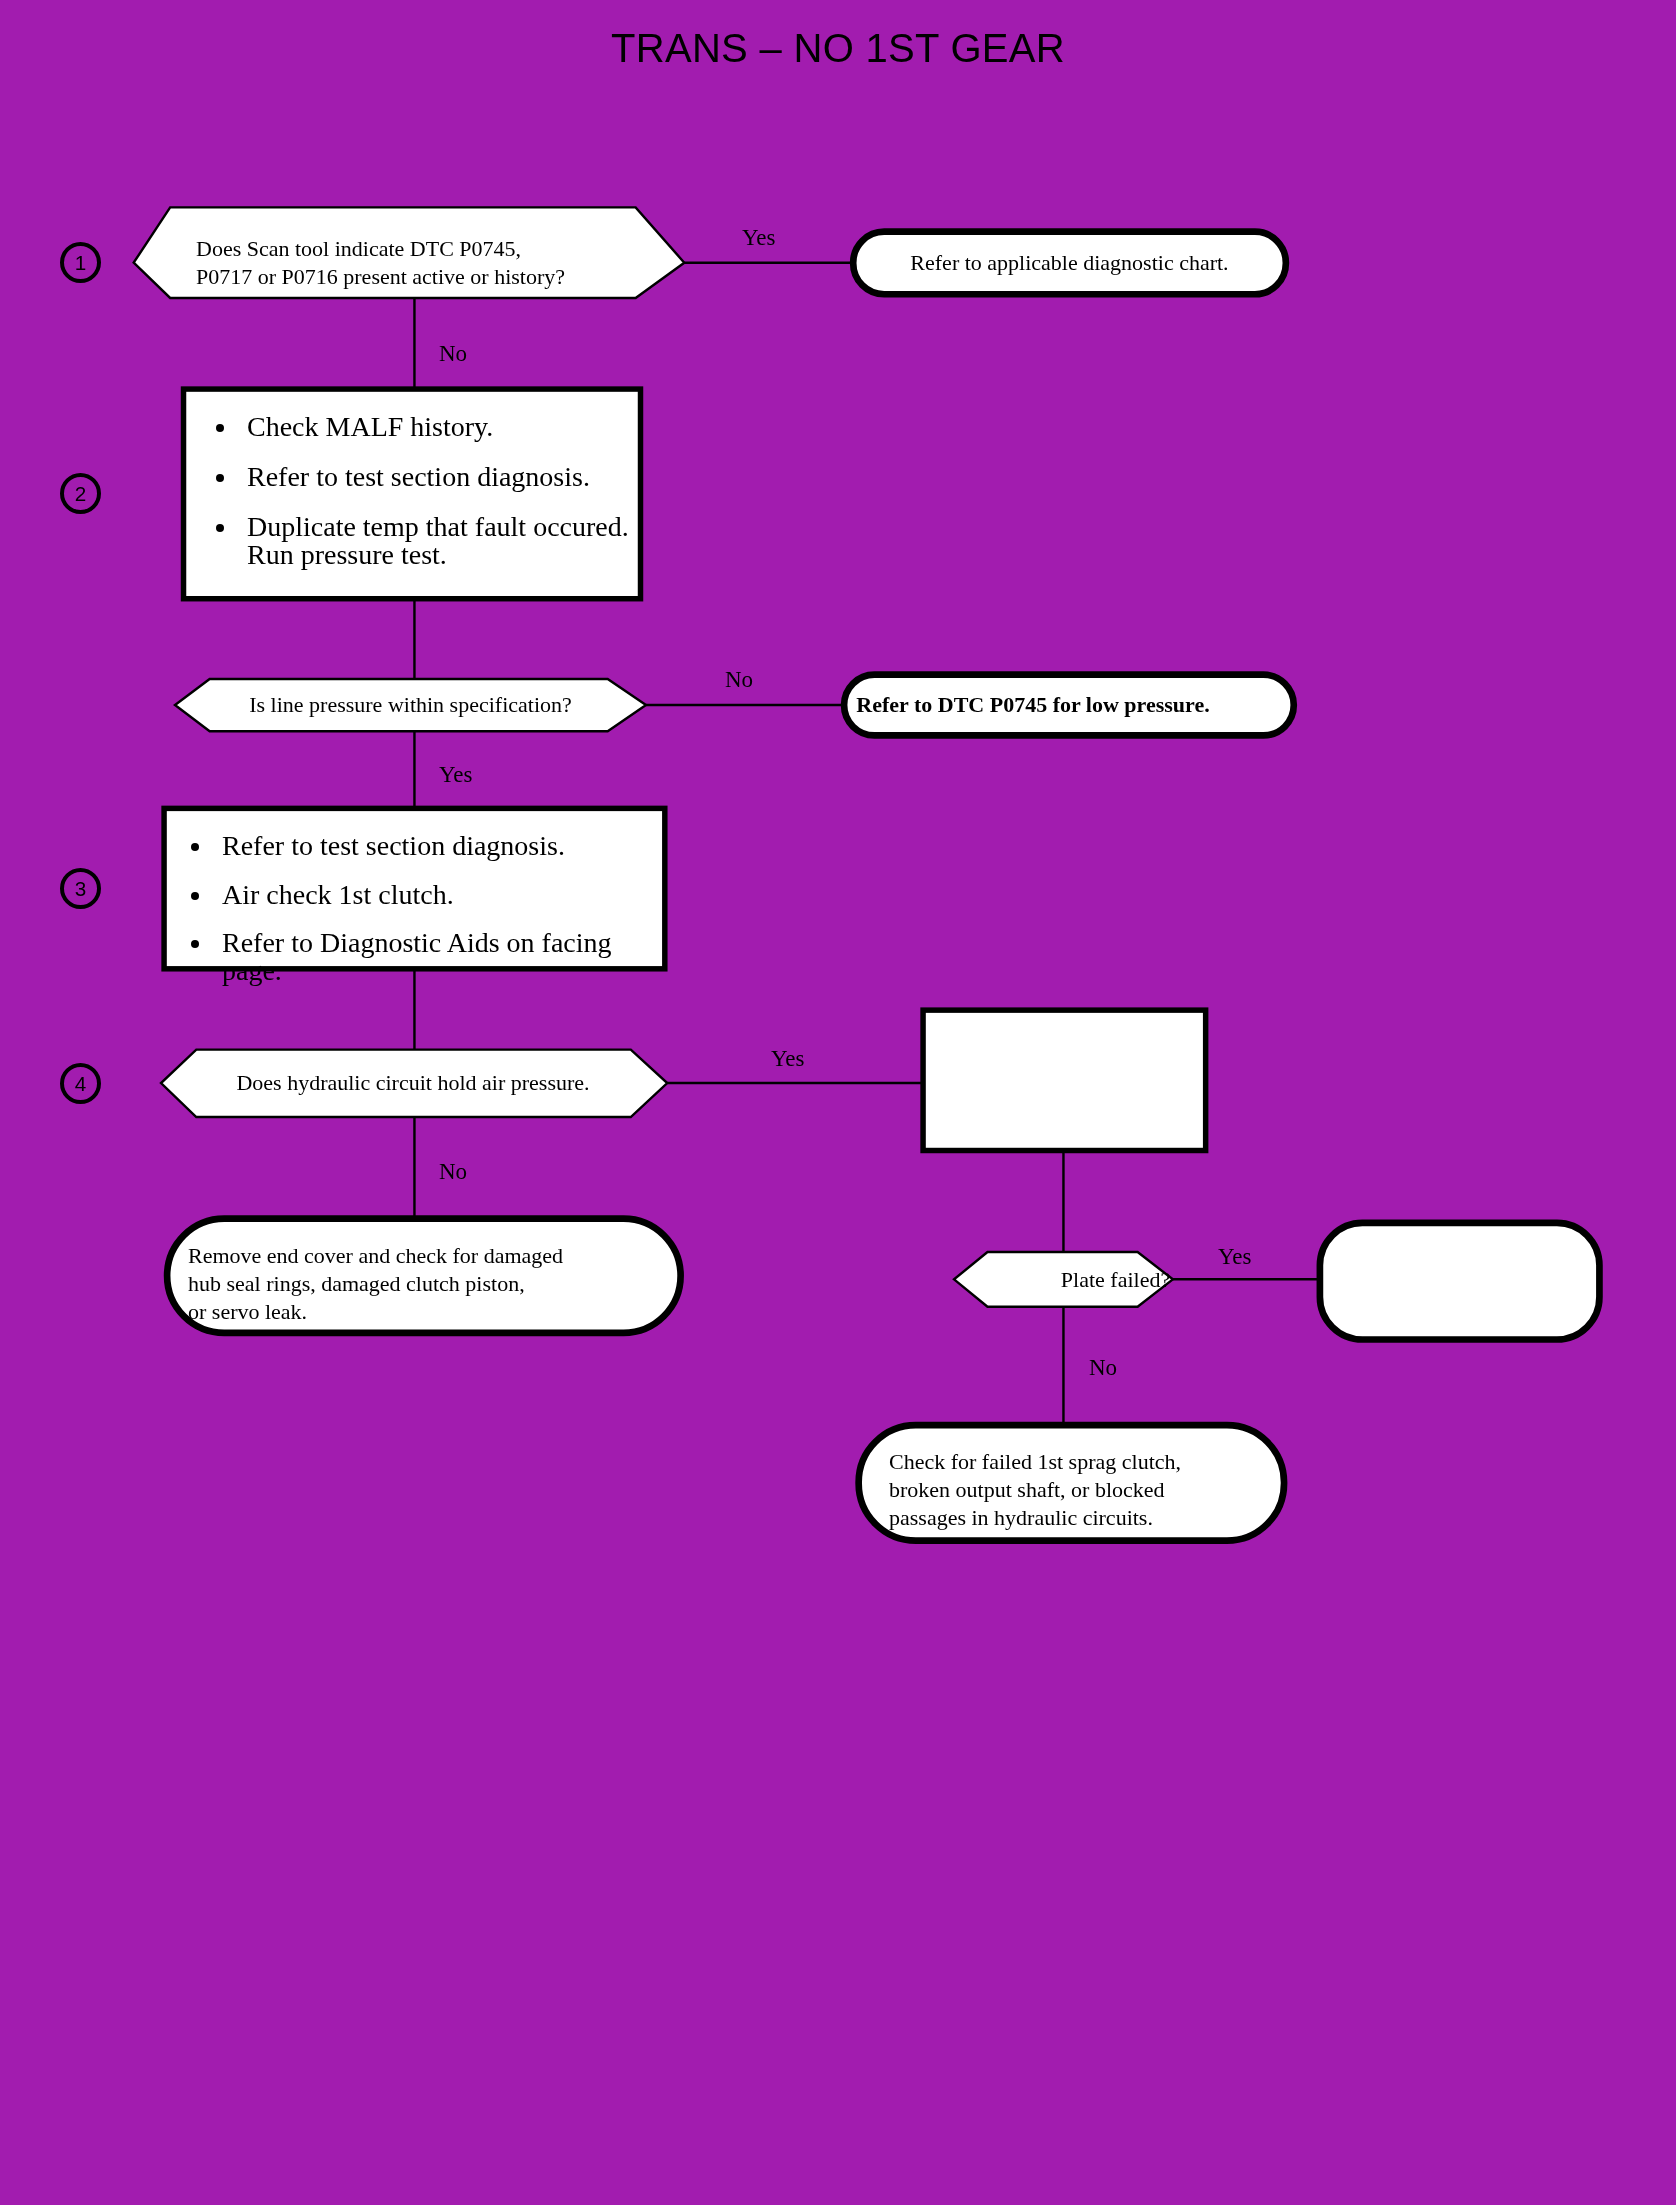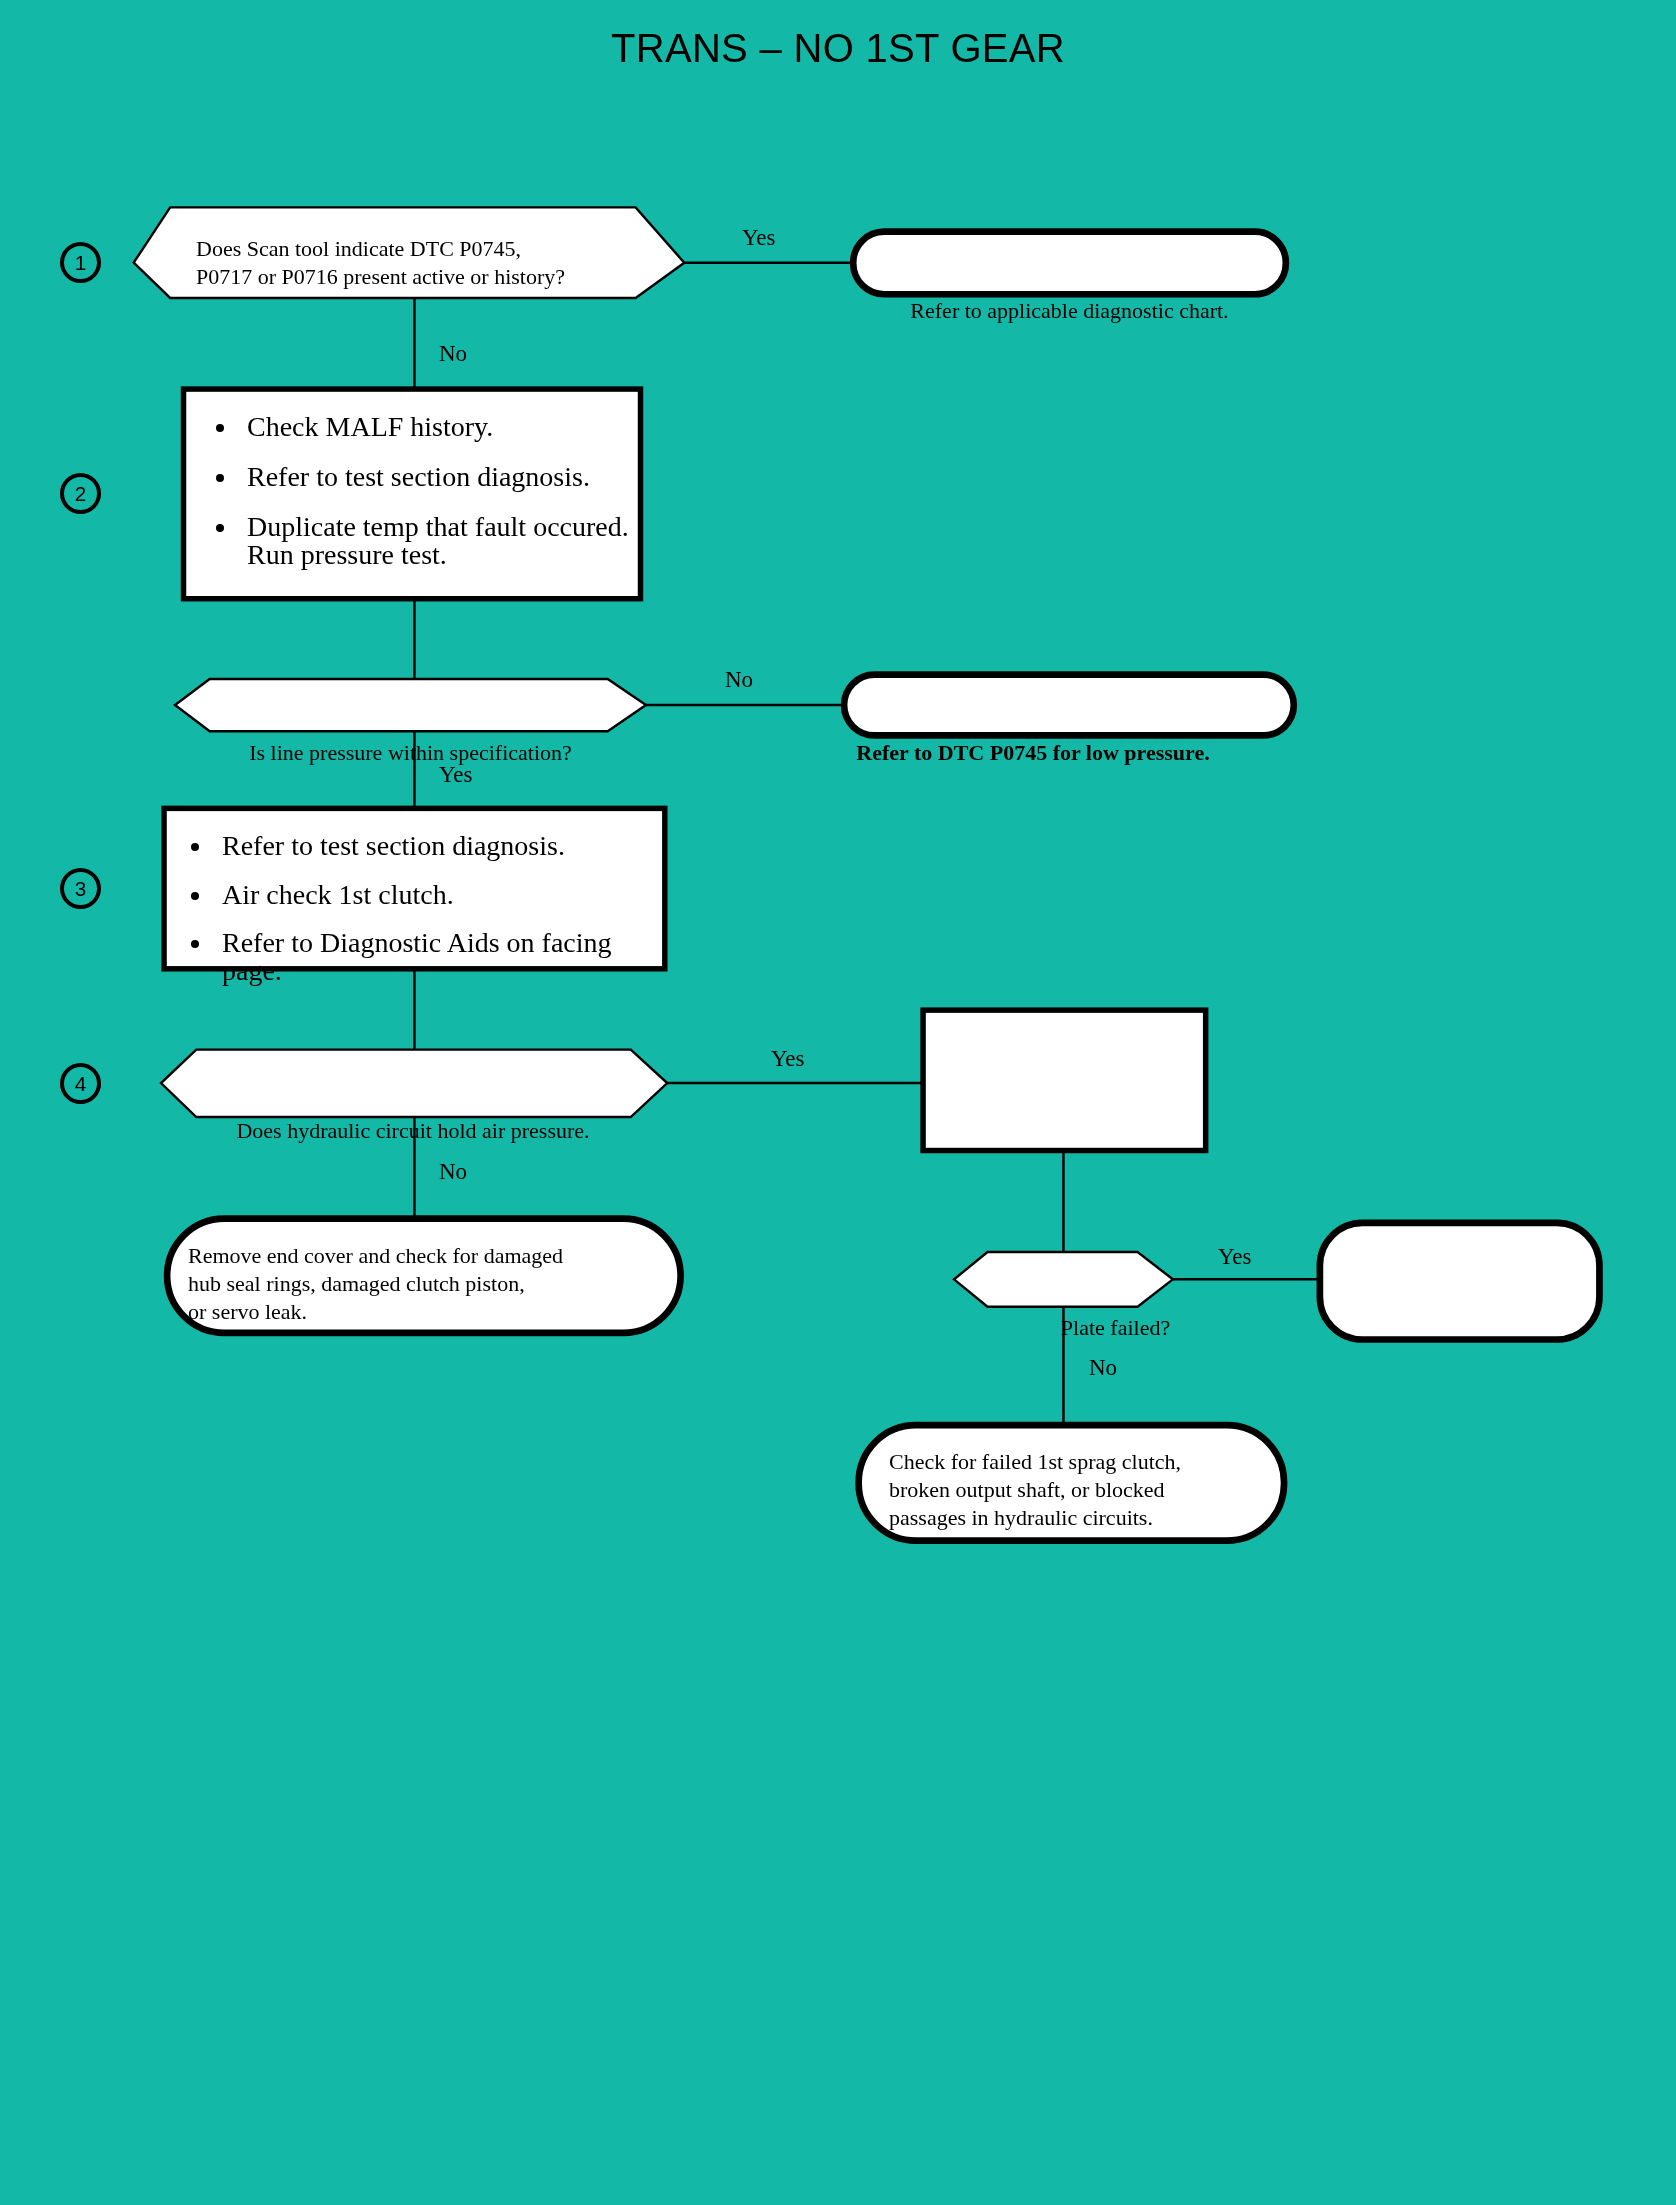--- a/index.html
+++ b/index.html
@@ -4,21 +4,21 @@
 <style>
   html, body {
     margin: 0;
     padding: 0;
     background: #ffffff;
   }
   #page {
     position: relative;
     width: 1676px;
     height: 2205px;
-    background: #14b8a6;
+    background: #a21caf;
     overflow: hidden;
     font-family: "Liberation Serif", "DejaVu Serif", serif;
     color: #000000;
   }
   #flow-svg {
     position: absolute;
     left: 0;
     top: 0;
     width: 1676px;
     height: 2205px;
@@ -53,21 +53,21 @@
   }
 
   
   .node-text {
     position: absolute;
     font-family: "Liberation Serif", "DejaVu Serif", serif;
     font-size: 22px;
     line-height: 28px;
     white-space: pre-line;
   }
-  .node-text.centered { text-align: center; margin-top: 48px; }
+  .node-text.centered { text-align: center; }
 
   
   .bullet-list {
     position: absolute;
     font-family: "Liberation Serif", "DejaVu Serif", serif;
     font-size: 28px;
     line-height: 28px;
     list-style: none;
     margin: 0;
     padding: 0;

